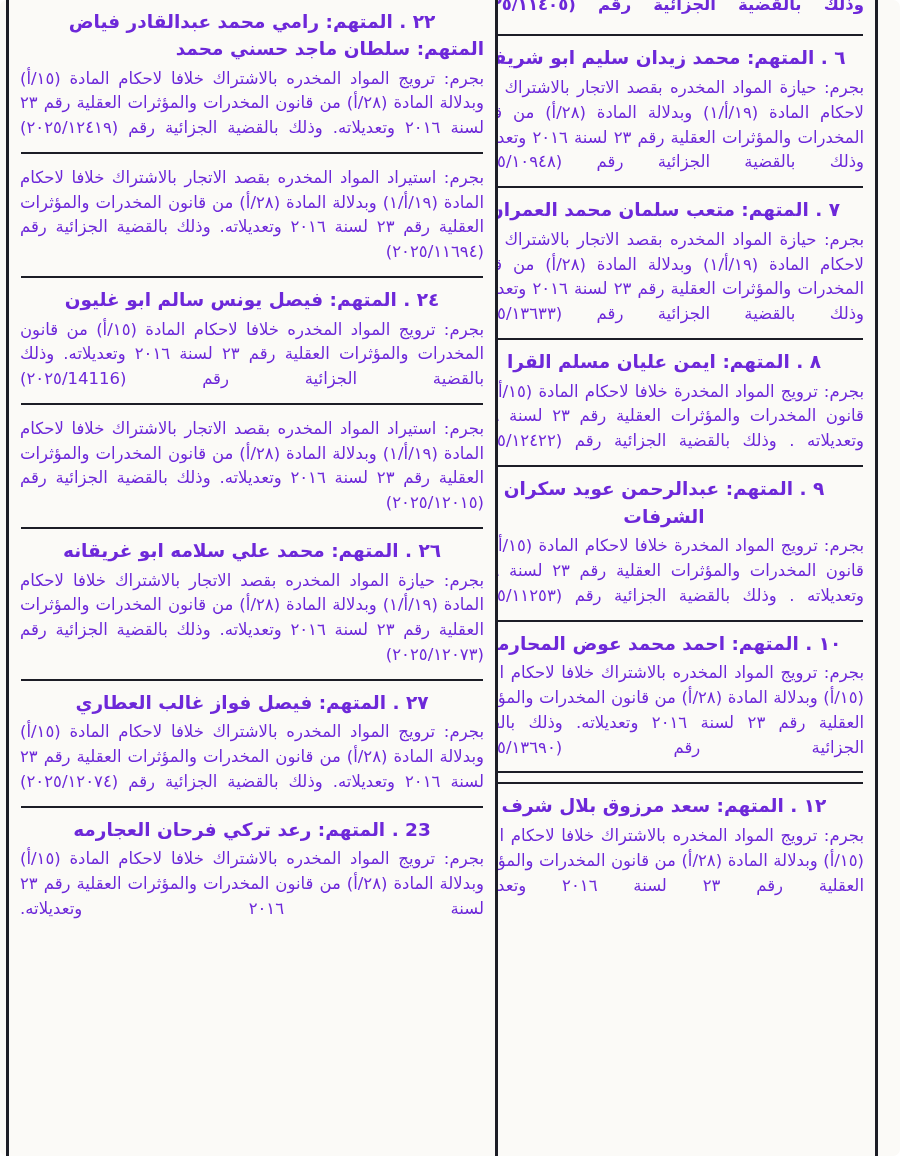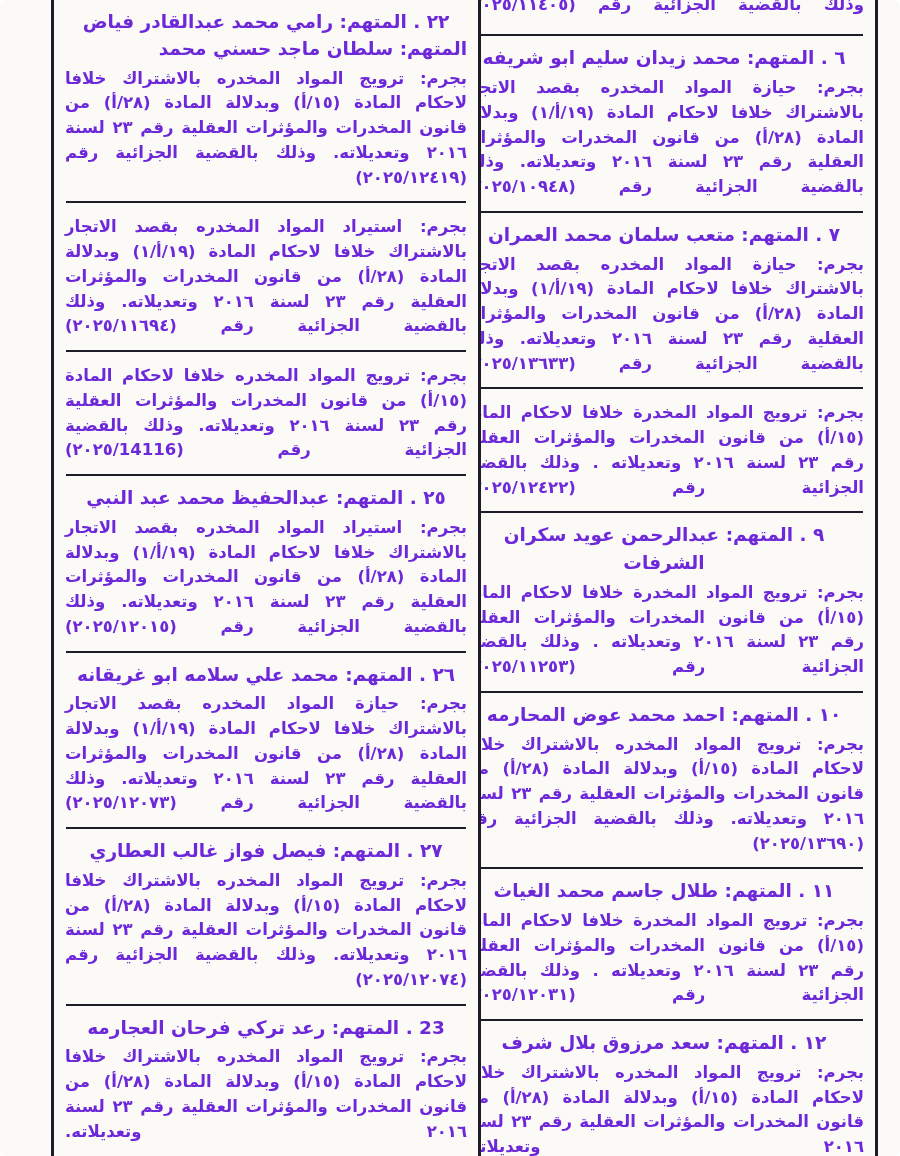--- a/index.html
+++ b/index.html
@@ -11,31 +11,31 @@
   .page{
     position:relative;width:900px;height:1156px;
     background:#fbfaf7;direction:rtl;color:#6d28d9;border-radius:7px;
   }
   .col{
     position:absolute;top:0;height:1156px;box-sizing:border-box;
     border-left:3px solid #1c1d26;border-right:3px solid #1c1d26;
     padding:0 11px;overflow:hidden;background:#fbfaf7;
   }
   .col-right{left:450px;width:428px;}
-  .col-left{left:6px;width:430px;margin-left:45px;}
+  .col-left{left:6px;width:492px;}
   .entry{padding:8px 0 2px;}
   .title{
     font-weight:bold;font-size:18.5px;line-height:1.5;
     text-align:center;letter-spacing:0;
   }
   .title2{
     font-weight:bold;font-size:18.5px;line-height:1.45;
   }
   .body{
-    margin:4px 0 0;font-weight:bold;font-size:16.5px;line-height:1.5;
+    margin:4px 0 0;font-weight:normal;font-size:16.5px;line-height:1.5;
     text-align:justify;text-align-last:justify;
   }
   .sep{
     border-top:2.5px solid #1c1d26;margin:9px 1px 0;height:0;
   }
   .partial-line{
     margin-top:-7px;font-weight:bold;font-size:16.5px;line-height:1.5;
     text-align:justify;text-align-last:justify;
   }
 </style>
@@ -54,40 +54,37 @@
     </section>
     <div class="sep"></div>
 
     <section class="entry">
       <div class="title">٧ . المتهم: متعب سلمان محمد العمران</div>
       <p class="body"><span>بجرم: حيازة المواد المخدره بقصد الاتجار بالاشتراك خلافا لاحكام المادة (١٩/أ/١) وبدلالة المادة (٢٨/أ) من قانون المخدرات والمؤثرات العقلية رقم ٢٣ لسنة ٢٠١٦ وتعديلاته.</span> <span>وذلك بالقضية الجزائية رقم (٢٠٢٥/١٣٦٣٣)</span></p>
     </section>
     <div class="sep"></div>
 
     <section class="entry">
+      <div class="title">٨ . المتهم: ايمن عليان مسلم القرا</div>
       <p class="body"><span>بجرم: ترويج المواد المخدرة خلافا لاحكام المادة (١٥/أ) من قانون المخدرات والمؤثرات العقلية رقم ٢٣ لسنة ٢٠١٦ وتعديلاته .</span> <span>وذلك بالقضية الجزائية رقم (٢٠٢٥/١٢٤٢٢)</span></p>
     </section>
     <div class="sep"></div>
 
     <section class="entry">
       <div class="title">٩ . المتهم: عبدالرحمن عويد سكران الشرفات</div>
       <p class="body"><span>بجرم: ترويج المواد المخدرة خلافا لاحكام المادة (١٥/أ) من قانون المخدرات والمؤثرات العقلية رقم ٢٣ لسنة ٢٠١٦ وتعديلاته .</span> <span>وذلك بالقضية الجزائية رقم (٢٠٢٥/١١٢٥٣)</span></p>
     </section>
     <div class="sep"></div>
 
     <section class="entry">
       <div class="title">١٠ . المتهم: احمد محمد عوض المحارمه</div>
       <p class="body"><span>بجرم: ترويج المواد المخدره بالاشتراك خلافا لاحكام المادة (١٥/أ) وبدلالة المادة (٢٨/أ) من قانون المخدرات والمؤثرات العقلية رقم ٢٣ لسنة ٢٠١٦ وتعديلاته.</span> <span>وذلك بالقضية الجزائية رقم (٢٠٢٥/١٣٦٩٠)</span></p>
     </section>
     <div class="sep"></div>
 
-    <section class="entry">
-      <div class="title">١١ . المتهم: طلال جاسم محمد الغياث</div>
-      <p class="body"><span>بجرم: ترويج المواد المخدرة خلافا لاحكام المادة (١٥/أ) من قانون المخدرات والمؤثرات العقلية رقم ٢٣ لسنة ٢٠١٦ وتعديلاته .</span> <span>وذلك بالقضية الجزائية رقم (٢٠٢٥/١٢٠٣١)</span></p>
-    </section>
     <div class="sep"></div>
 
     <section class="entry">
       <div class="title">١٢ . المتهم: سعد مرزوق بلال شرف</div>
       <p class="body"><span>بجرم: ترويج المواد المخدره بالاشتراك خلافا لاحكام المادة (١٥/أ) وبدلالة المادة (٢٨/أ) من قانون المخدرات والمؤثرات العقلية رقم ٢٣ لسنة ٢٠١٦ وتعديلاته.</span> </p>
     </section>
   </div>
 
   <div class="col col-left">
     <section class="entry">
@@ -96,26 +93,26 @@
       <p class="body"><span>بجرم: ترويج المواد المخدره بالاشتراك خلافا لاحكام المادة (١٥/أ) وبدلالة المادة (٢٨/أ) من قانون المخدرات والمؤثرات العقلية رقم ٢٣ لسنة ٢٠١٦ وتعديلاته.</span> <span>وذلك بالقضية الجزائية رقم (٢٠٢٥/١٢٤١٩)</span></p>
     </section>
     <div class="sep"></div>
 
     <section class="entry">
       <p class="body"><span>بجرم: استيراد المواد المخدره بقصد الاتجار بالاشتراك خلافا لاحكام المادة (١٩/أ/١) وبدلالة المادة (٢٨/أ) من قانون المخدرات والمؤثرات العقلية رقم ٢٣ لسنة ٢٠١٦ وتعديلاته.</span> <span>وذلك بالقضية الجزائية رقم (٢٠٢٥/١١٦٩٤)</span></p>
     </section>
     <div class="sep"></div>
 
     <section class="entry">
+      <div class="title">٢٤ . المتهم: فيصل يونس سالم ابو غليون</div>
       <p class="body"><span>بجرم: ترويج المواد المخدره خلافا لاحكام المادة (١٥/أ) من قانون المخدرات والمؤثرات العقلية رقم ٢٣ لسنة ٢٠١٦ وتعديلاته.</span> <span>وذلك بالقضية الجزائية رقم (٢٠٢٥/14116)</span></p>
     </section>
     <div class="sep"></div>
 
     <section class="entry">
-      <div class="title">٢٥ . المتهم: عبدالحفيظ محمد عبد النبي</div>
       <p class="body"><span>بجرم: استيراد المواد المخدره بقصد الاتجار بالاشتراك خلافا لاحكام المادة (١٩/أ/١) وبدلالة المادة (٢٨/أ) من قانون المخدرات والمؤثرات العقلية رقم ٢٣ لسنة ٢٠١٦ وتعديلاته.</span> <span>وذلك بالقضية الجزائية رقم (٢٠٢٥/١٢٠١٥)</span></p>
     </section>
     <div class="sep"></div>
 
     <section class="entry">
       <div class="title">٢٦ . المتهم: محمد علي سلامه ابو غريقانه</div>
       <p class="body"><span>بجرم: حيازة المواد المخدره بقصد الاتجار بالاشتراك خلافا لاحكام المادة (١٩/أ/١) وبدلالة المادة (٢٨/أ) من قانون المخدرات والمؤثرات العقلية رقم ٢٣ لسنة ٢٠١٦ وتعديلاته.</span> <span>وذلك بالقضية الجزائية رقم (٢٠٢٥/١٢٠٧٣)</span></p>
     </section>
     <div class="sep"></div>
 

